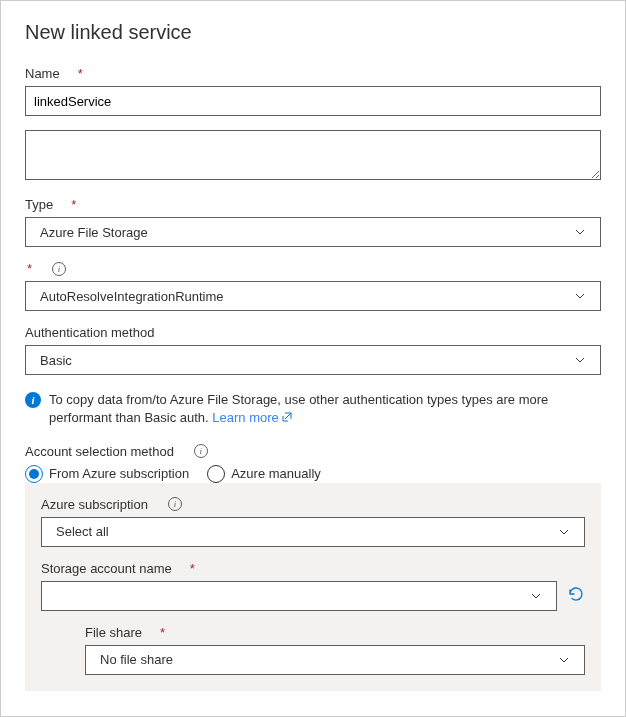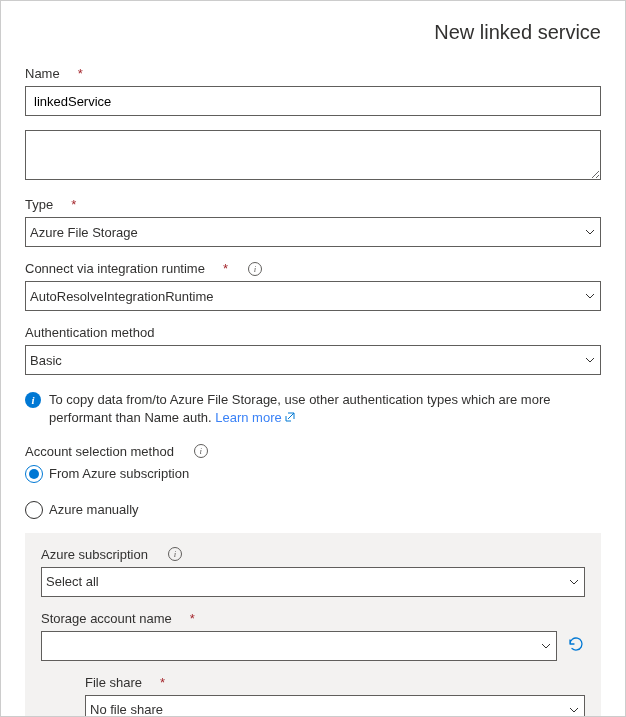--- a/index.html
+++ b/index.html
@@ -16,21 +16,20 @@
       height: 717px;
       border: 1px solid #ccc;
       padding: 20px 24px;
       overflow: hidden;
     }
     .page-title {
       font-size: 20px;
       font-weight: 400;
       margin-bottom: 22px;
       color: #323130;
-      text-align: right;
     }
     .field-group {
       margin-bottom: 14px;
     }
     .field-label {
       font-size: 13px;
       font-weight: 400;
       margin-bottom: 5px;
       display: flex;
       align-items: center;
@@ -70,21 +69,21 @@
       padding: 4px 8px;
       font-size: 13px;
       font-family: inherit;
       resize: both;
       background: #fff;
     }
     .select-input {
       width: 100%;
       height: 30px;
       border: 1px solid #605e5c;
-      padding: 4px 4px;
+      padding: 4px 14px;
       font-size: 13px;
       font-family: inherit;
       background: #fff;
       position: relative;
       display: flex;
       align-items: center;
       justify-content: space-between;
       cursor: pointer;
     }
     .chevron {
@@ -127,22 +126,21 @@
     }
     .external-icon {
       display: inline-block;
       margin-left: 2px;
       vertical-align: middle;
     }
     .radio-group {
       display: flex;
       gap: 18px;
       margin-top: 6px;
-      margin-bottom: 14px;
-      flex-direction: column;
+      margin-bottom: 0;
     }
     .radio-item {
       display: flex;
       align-items: center;
       gap: 6px;
       cursor: pointer;
     }
     .radio-circle {
       width: 18px;
       height: 18px;
@@ -211,21 +209,20 @@
     <span class="chevron">
       <svg width="12" height="12" viewBox="0 0 12 12">
           <path d="M2 4 L6 8 L10 4" stroke="#323130" stroke-width="1" fill="none"></path>
         </svg>
     </span>
   </div>
 </div>
 
 <div class="field-group">
   <div class="field-label">
-    <span>Connect via integration runtime</span>
       <span class="required">*</span>
     <span class="info-icon-small">i</span>
   </div>
   <div class="select-input">
     <span>AutoResolveIntegrationRuntime</span>
     <span class="chevron">
       <svg width="12" height="12" viewBox="0 0 12 12">
           <path d="M2 4 L6 8 L10 4" stroke="#323130" stroke-width="1" fill="none"></path>
         </svg>
     </span>
@@ -242,21 +239,21 @@
       <svg width="12" height="12" viewBox="0 0 12 12">
           <path d="M2 4 L6 8 L10 4" stroke="#323130" stroke-width="1" fill="none"></path>
         </svg>
     </span>
   </div>
 </div>
 
 <div class="info-banner">
   <span class="info-banner-icon">i</span>
   <div class="info-banner-text">
-    <span>To copy data from/to Azure File Storage, use other authentication types which are more performant than Name auth.</span>
+    <span>To copy data from/to Azure File Storage, use other authentication types types are more performant than Basic auth.</span>
     <a class="link">
       <span>Learn more</span><span class="external-icon"><svg width="12" height="12" viewBox="0 0 12 12">
             <path d="M4 2 H10 V8 M10 2 L4 8 M2 5 V10 H7" stroke="#0078d4" stroke-width="1" fill="none"></path>
           </svg></span>
     </a>
   </div>
 </div>
 
 <div class="field-label">
   <span>Account selection method</span>

